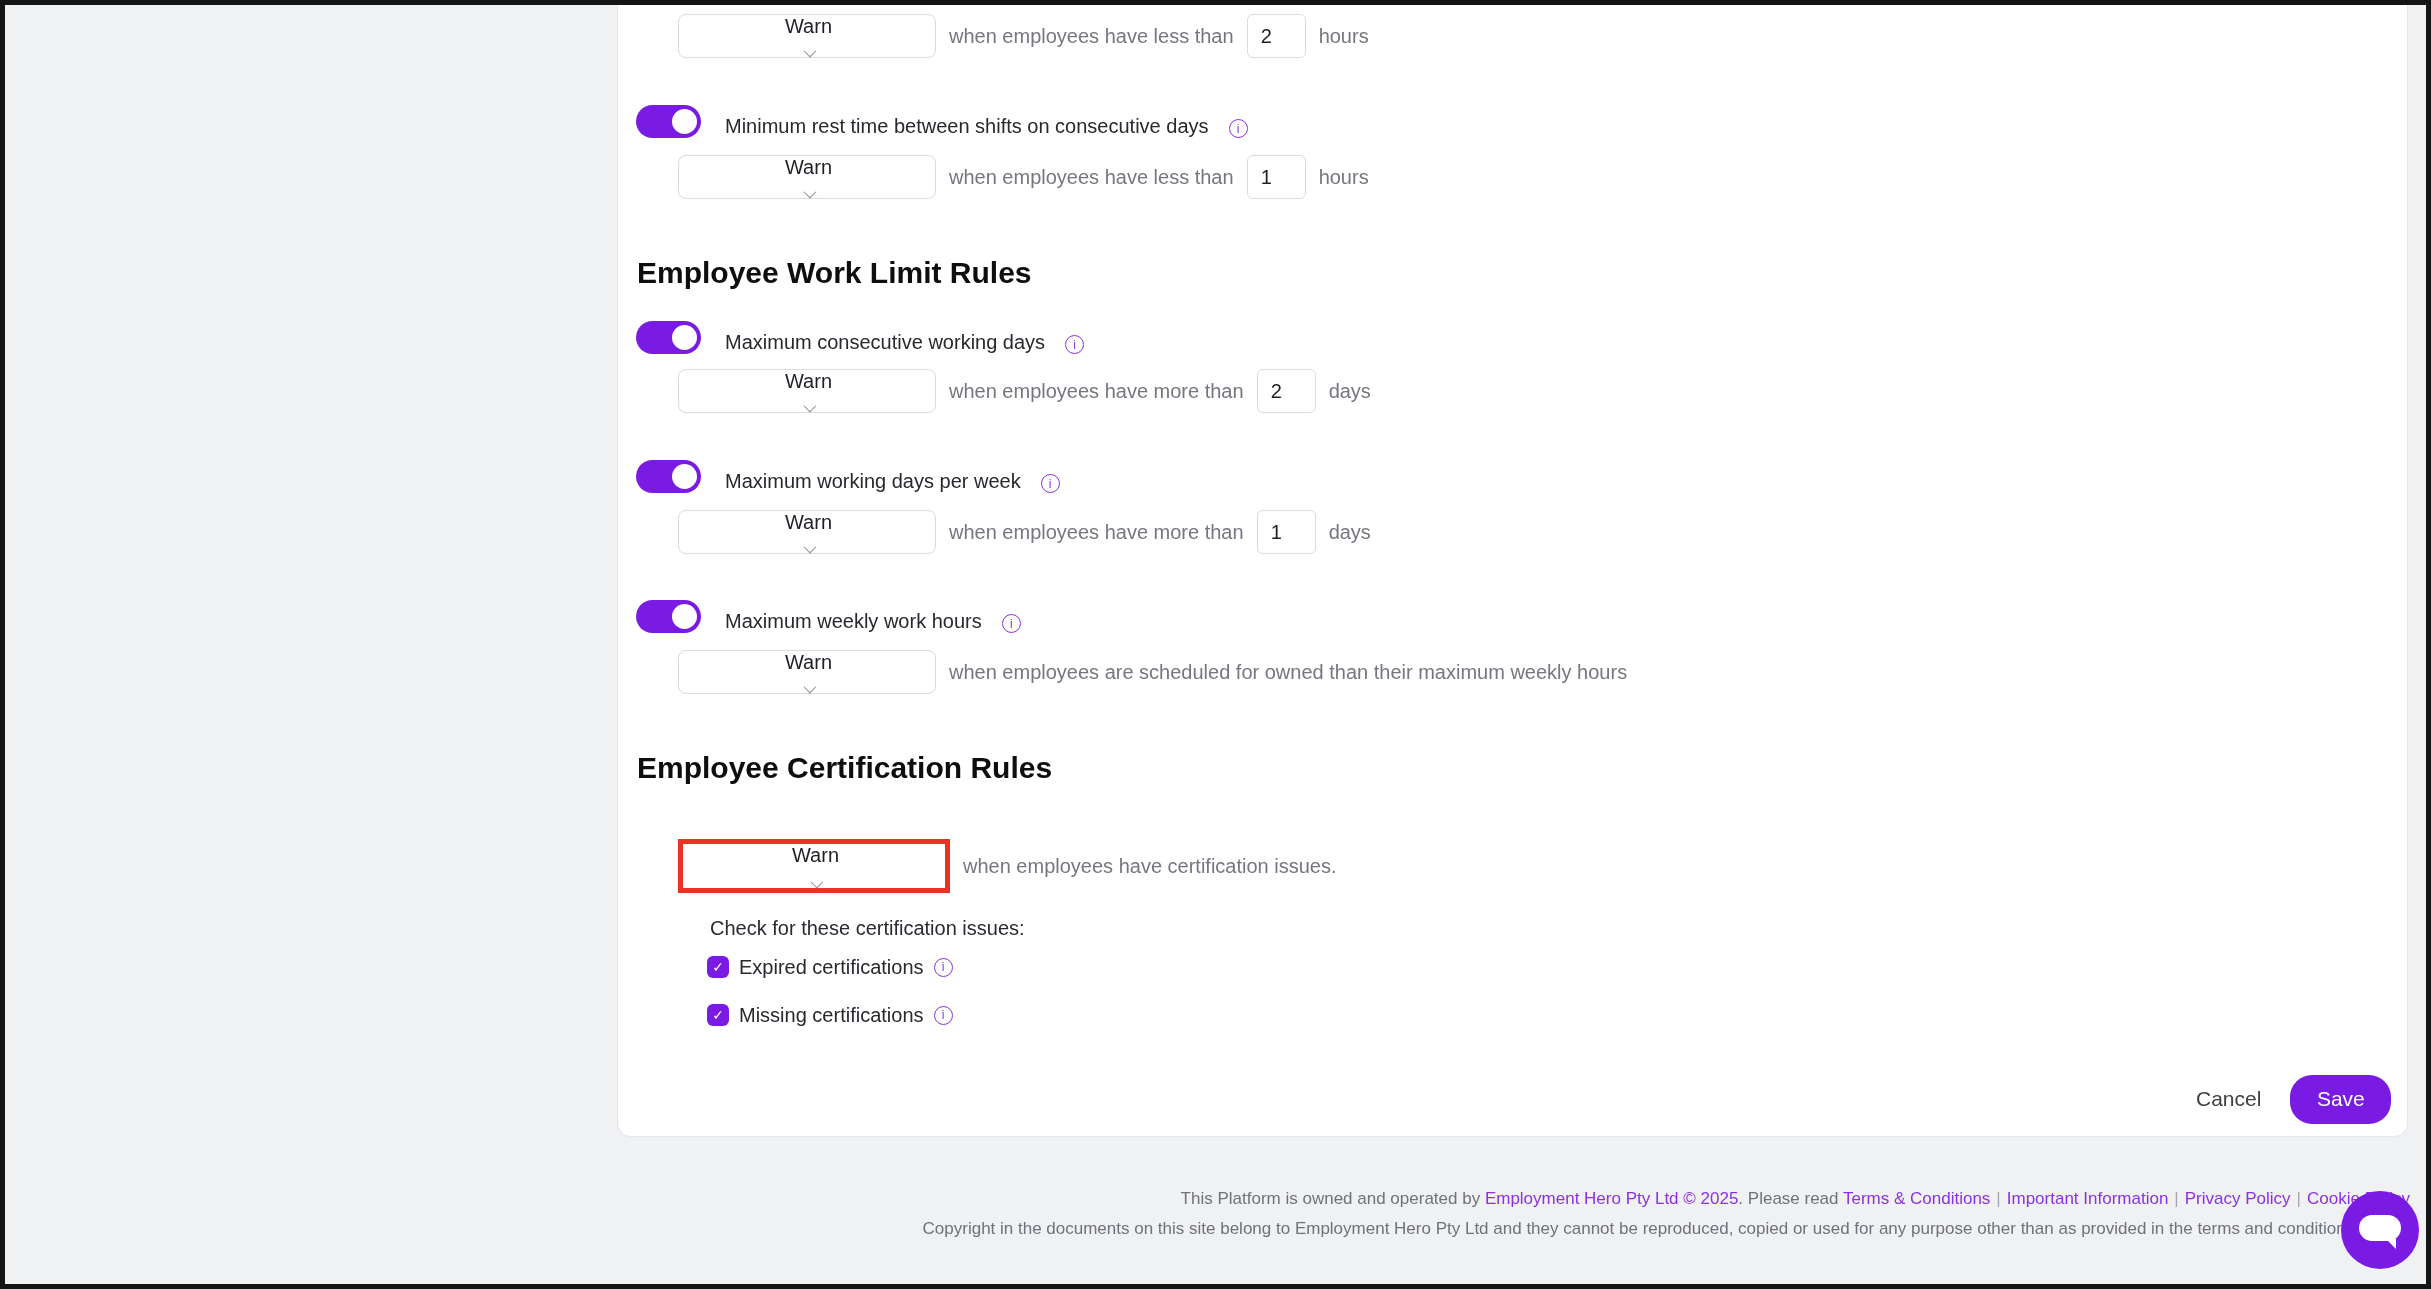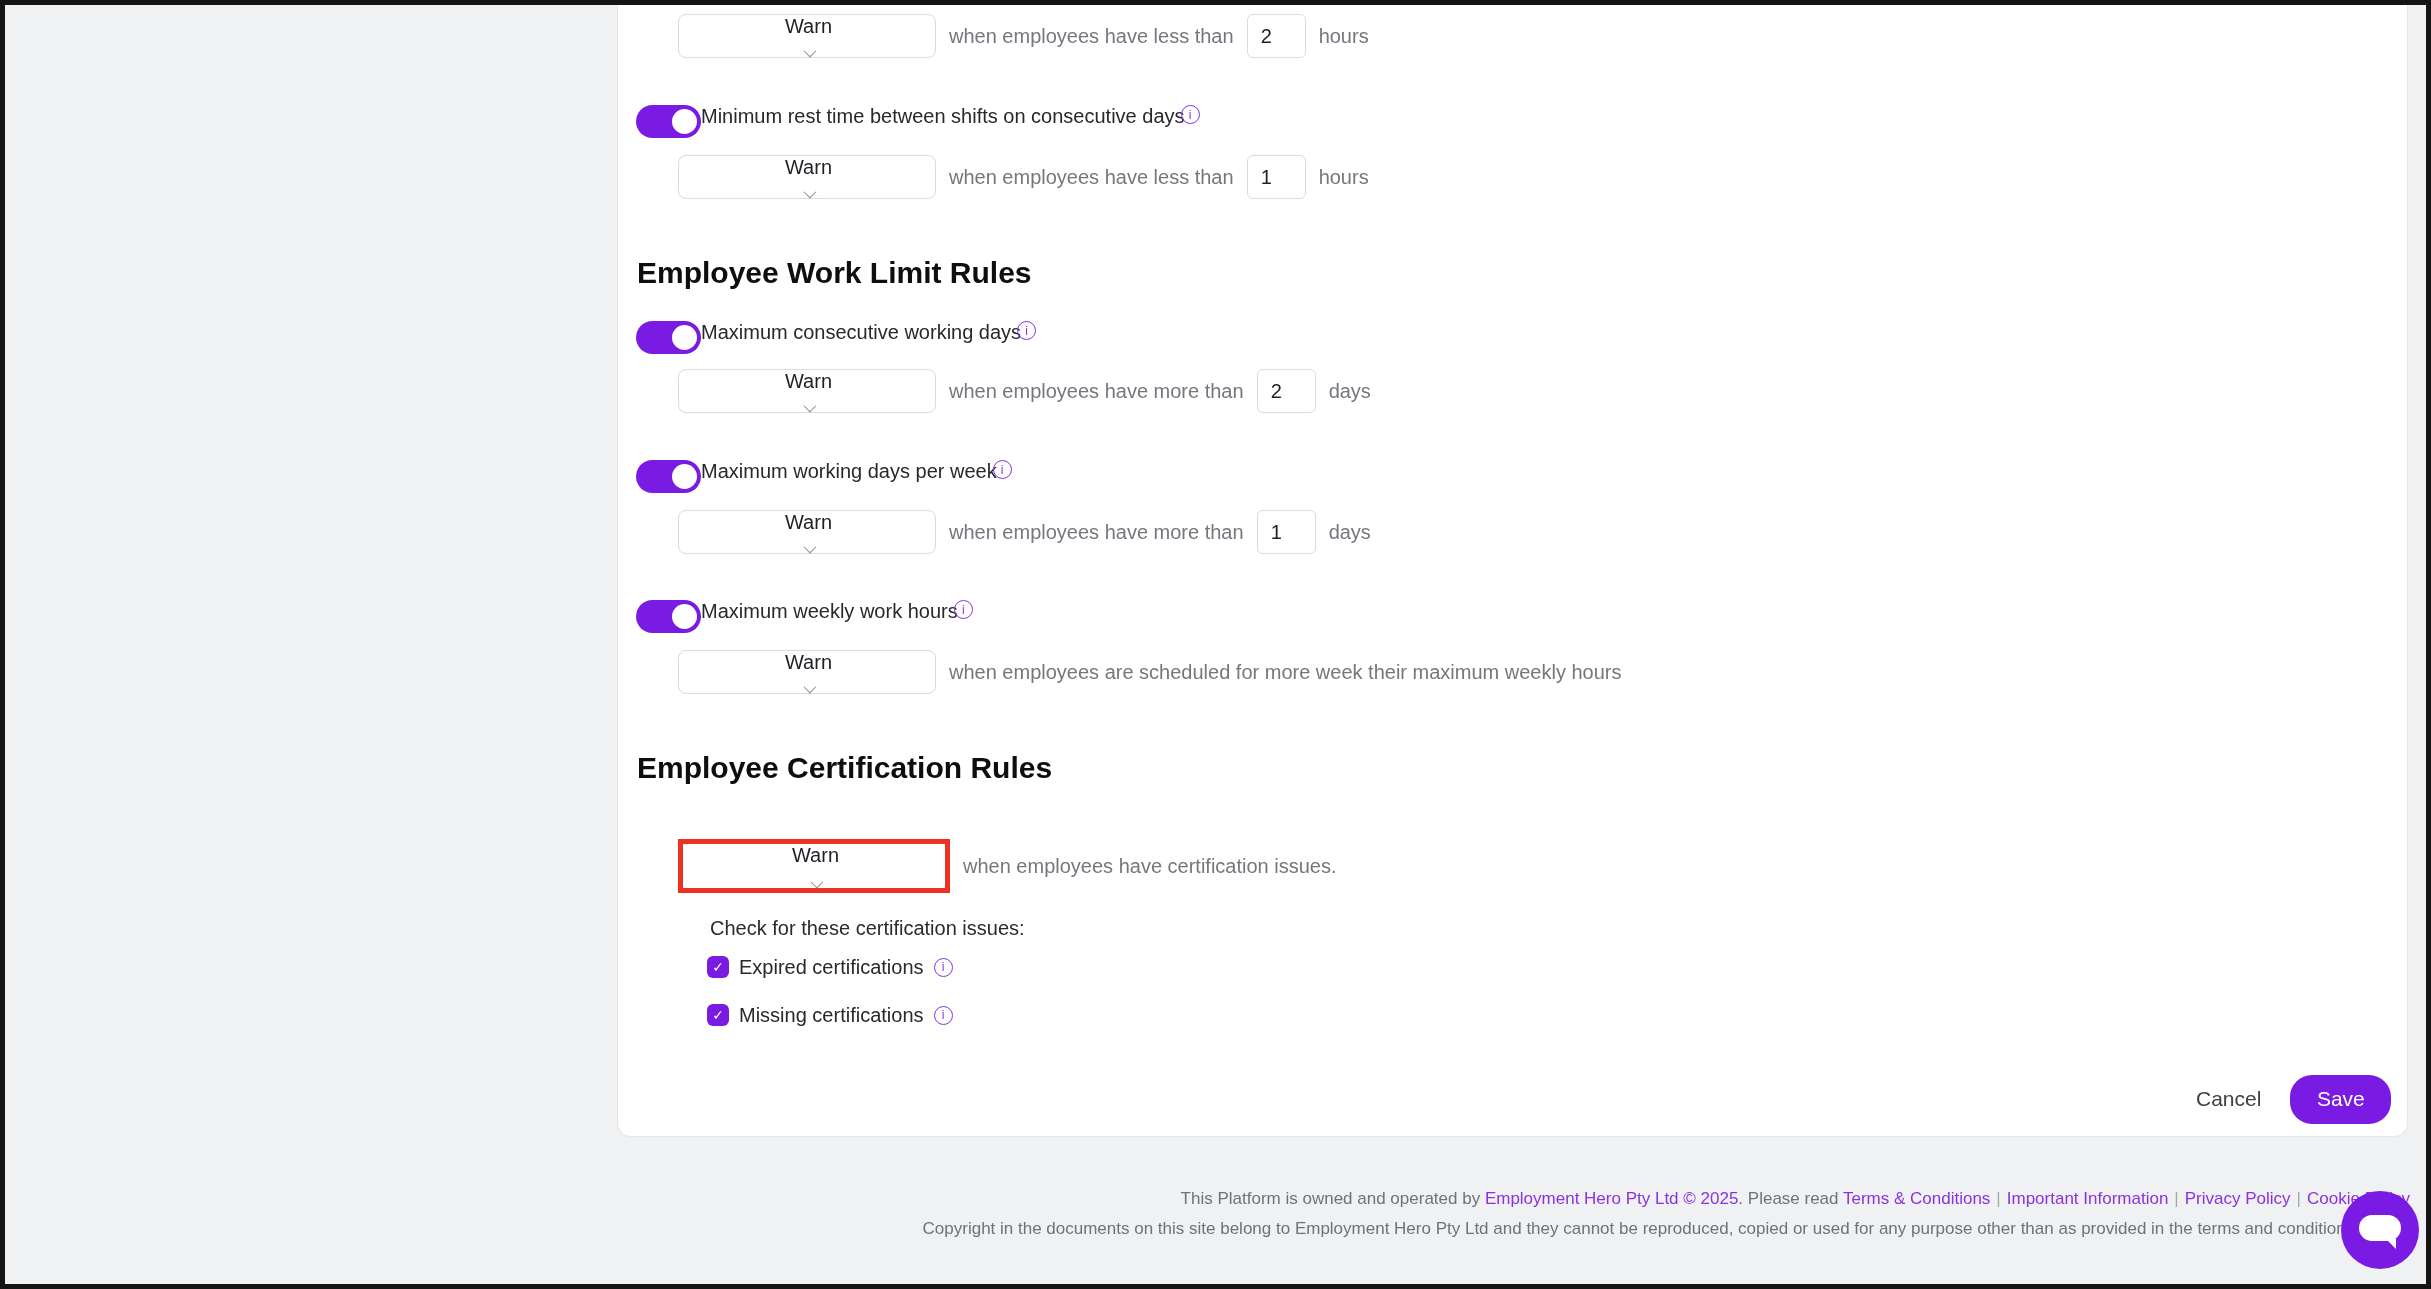--- a/index.html
+++ b/index.html
@@ -11,21 +11,21 @@
   .border-overlay {
     position:absolute; inset:0; border:5px solid #141414; z-index:30; pointer-events:none;
   }
   .card {
     position:absolute; left:617px; top:0; width:1791px; height:1137px;
     background:#ffffff; border:1px solid #e4e6ea; border-top:none;
     border-radius:0 0 14px 14px; z-index:1;
   }
   .abs { position:absolute; z-index:2; }
   .sel-row { display:flex; align-items:center; gap:13px; height:44px; }
-  .tog-row { display:flex; align-items:flex-start; gap:0; height:33px; }
+  .tog-row { display:flex; align-items:flex-end; gap:24px; height:33px; }
   .chk-row { display:flex; align-items:center; gap:10px; height:26px; }
 
   .select {
     width:258px; height:44px; background:#fff; border:1px solid #d9dbe0;
     border-radius:8px; display:flex; align-items:center; justify-content:space-between;
     padding:0 11px 0 14px; font-size:20px; color:#1f1f26; cursor:pointer;flex-direction:column;
   }
   .chev {
     width:9px; height:9px; border-right:1.6px solid #8c8c94; border-bottom:1.6px solid #8c8c94;
     transform:rotate(45deg) translateY(-2px); flex:0 0 auto;
@@ -171,21 +171,21 @@
     <span class="info">
         <span>i</span>
       </span>
   </div>
 
   <div class="abs sel-row" style="left:678px; top:650px;">
     <div class="select">
       <span>Warn</span>
       <span class="chev"></span>
     </div>
-    <span class="desc">when employees are scheduled for more week their maximum weekly hours</span>
+    <span class="desc">when employees are scheduled for owned than their maximum weekly hours</span>
   </div>
 
   <div class="abs h2" style="left:637px; top:751px;">Employee Certification Rules</div>
 
 
   <div class="abs sel-row" style="left:678px; top:839px; height:54px;">
     <div class="highlight">
       <div class="select">
         <span>Warn</span>
         <span class="chev"></span>

